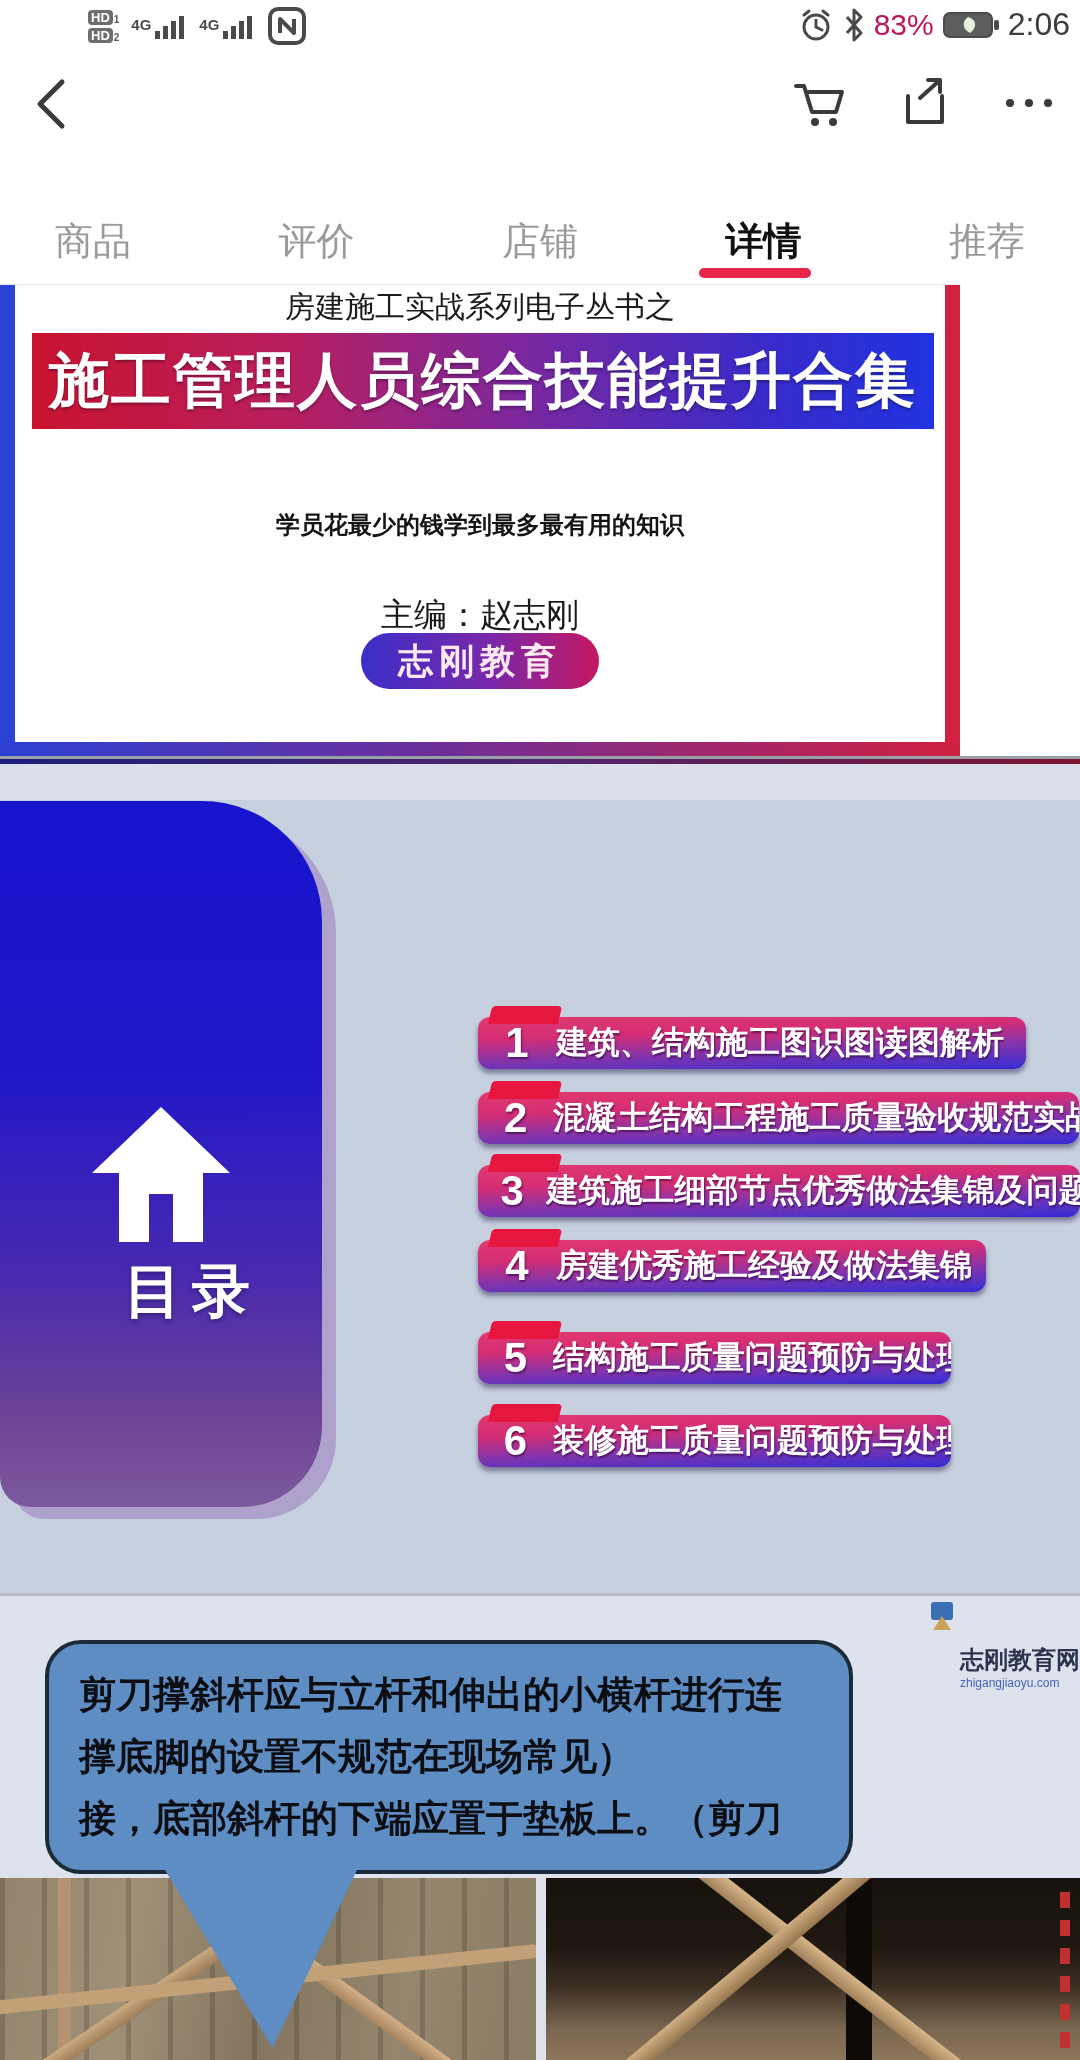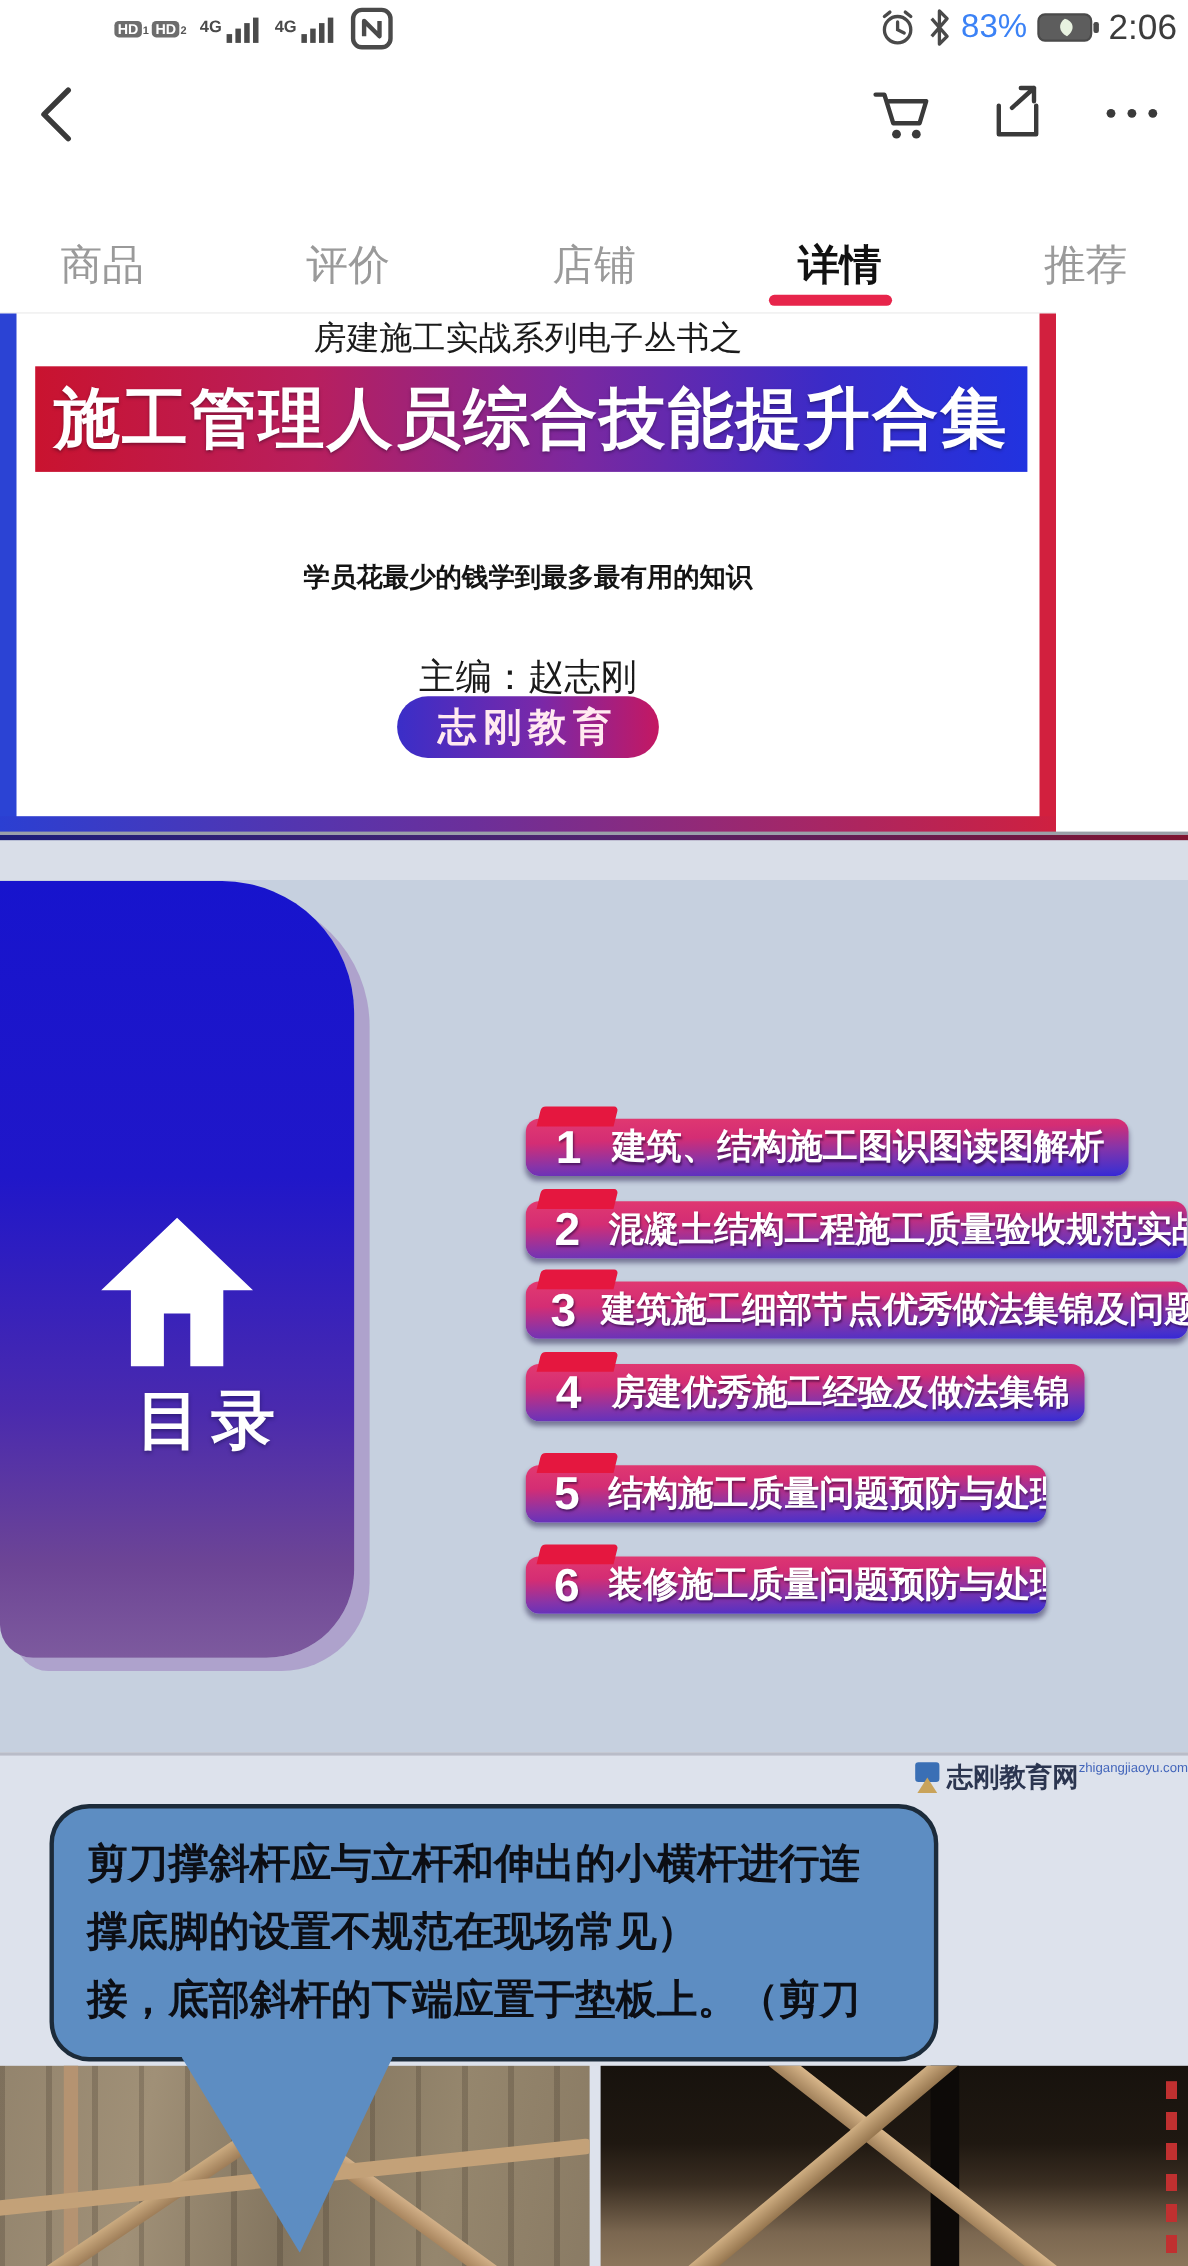--- a/index.html
+++ b/index.html
@@ -1,28 +1,28 @@
 <!DOCTYPE html>
 <html><head>
 <meta charset="utf-8">
 <style>
   html,body{margin:0;padding:0;background:#e8e8e8;}
   .screen{position:relative;width:1080px;height:2060px;background:#ffffff;overflow:hidden;
           font-family:"Liberation Sans","DejaVu Sans",sans-serif;color:#222;}
   
   .status-bar{position:absolute;top:0;left:0;right:0;height:58px;}
   .sb-left{position:absolute;left:88px;top:6px;display:flex;align-items:center;gap:12px;}
-  .hd-stack{display:flex;flex-direction:row;gap:3px;margin-left:16px;}
+  .hd-stack{display:flex;flex-direction:column;gap:3px;}
   .hd-badge{display:flex;align-items:flex-end;gap:1px;}
   .hd-chip{background:#6d6d6d;color:#fff;font-size:13px;font-weight:bold;border-radius:4px;padding:1px 3px;line-height:13px;}
   .hd-idx{font-size:10px;color:#555;font-weight:bold;}
   .sig-group{display:flex;align-items:flex-end;gap:2px;}
   .sig-4g{font-size:15px;font-weight:bold;color:#4a4a4a;transform:translateY(-8px);}
   .sb-right{position:absolute;right:10px;top:6px;display:flex;align-items:center;gap:8px;}
-  .sb-text{font-size:30px;color:#3b82f6;text-align:center;}
+  .sb-text{font-size:30px;color:#be185d;text-align:center;}
   .sb-time{font-size:32px;color:#3c3c3c;}
   
   .nav-bar{position:absolute;top:58px;left:0;right:0;height:90px;background:#fff;}
   .nav-back{position:absolute;left:28px;top:16px;}
   .nav-right{position:absolute;right:22px;top:14px;display:flex;align-items:center;gap:44px;}
   .nav-ic{cursor:pointer;}
   
   .tab-bar{position:absolute;top:198px;left:0;right:0;height:86px;background:#fff;
            display:flex;justify-content:space-between;padding:0 55px;box-sizing:border-box;align-items:center;}
   .tab{font-size:38px;color:#9a9a9a;cursor:pointer;}
@@ -74,21 +74,21 @@
   .toc-pill.p1{left:478px;top:258px;width:548px;}
   .toc-pill.p2{left:478px;top:333px;width:601px;}
   .toc-pill.p3{left:478px;top:406px;width:602px;}
   .toc-pill.p4{left:478px;top:481px;width:508px;}
   .toc-pill.p5{left:478px;top:573px;width:473px;}
   .toc-pill.p6{left:478px;top:656px;width:473px;}
   
   .slide3{position:absolute;top:1593px;left:0;width:1080px;height:467px;background:#dde2ec;border-top:3px solid #b9bcc8;}
   .wm{position:absolute;right:0px;top:4px;display:flex;align-items:flex-start;gap:5px;}
   .wm-logo{width:26px;height:32px;flex:0 0 auto;}
-  .wm-col{display:flex;flex-direction:row;}
+  .wm-col{display:flex;flex-direction:column;margin-top:44px;}
   .wm-name{font-size:24px;font-weight:bold;color:#2b3550;white-space:nowrap;}
   .wm-url{font-size:12px;color:#4466bb;white-space:nowrap;}
   .callout{position:absolute;left:45px;top:44px;width:808px;height:234px;box-sizing:border-box;
            background:#5d8dc2;border:4px solid #1c2b3a;border-radius:36px;padding:22px 30px;font-family:Liberation Mono, monospace;}
   .callout-line{font-size:37px;font-weight:bold;color:#0c0e14;line-height:62px;white-space:nowrap;}
   .callout-tail{position:absolute;left:165px;top:274px;width:192px;height:178px;background:#5d8dc2;
                 clip-path:polygon(0 0,100% 0,56% 100%);z-index:5;}
   .photo{position:absolute;top:282px;bottom:0;overflow:hidden;}
   .photo-left{left:0;width:536px;background:linear-gradient(100deg,#93846d 0%,#a09077 25%,#83755f 50%,#95866d 75%,#8a7b64 100%);}
   .photo-right{left:546px;width:534px;background:linear-gradient(180deg,#17120d 0%,#1f1811 38%,#3a2e22 58%,#7b6750 82%,#8d775c 100%);}

